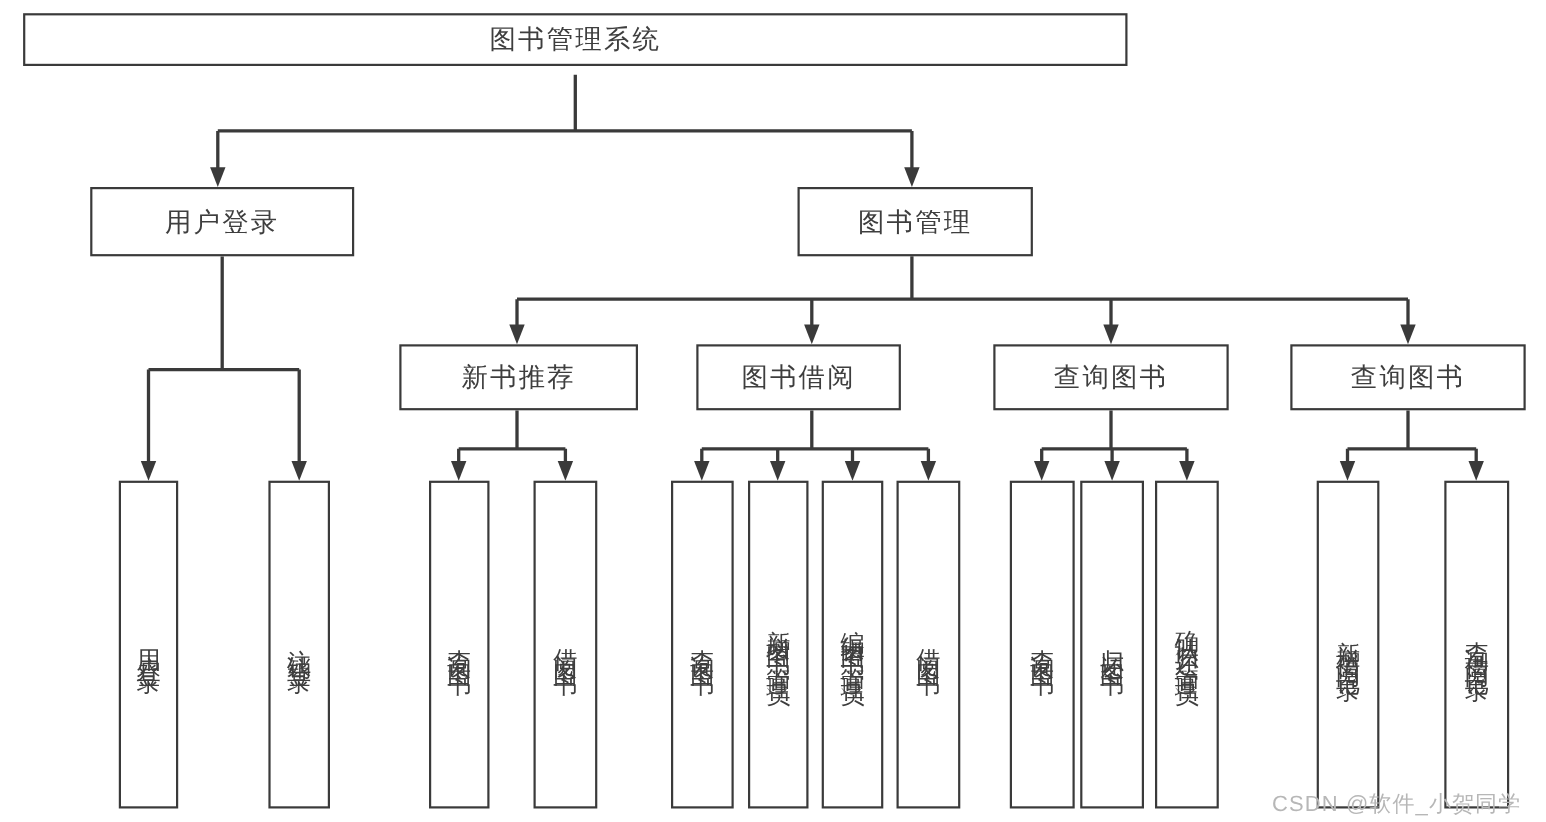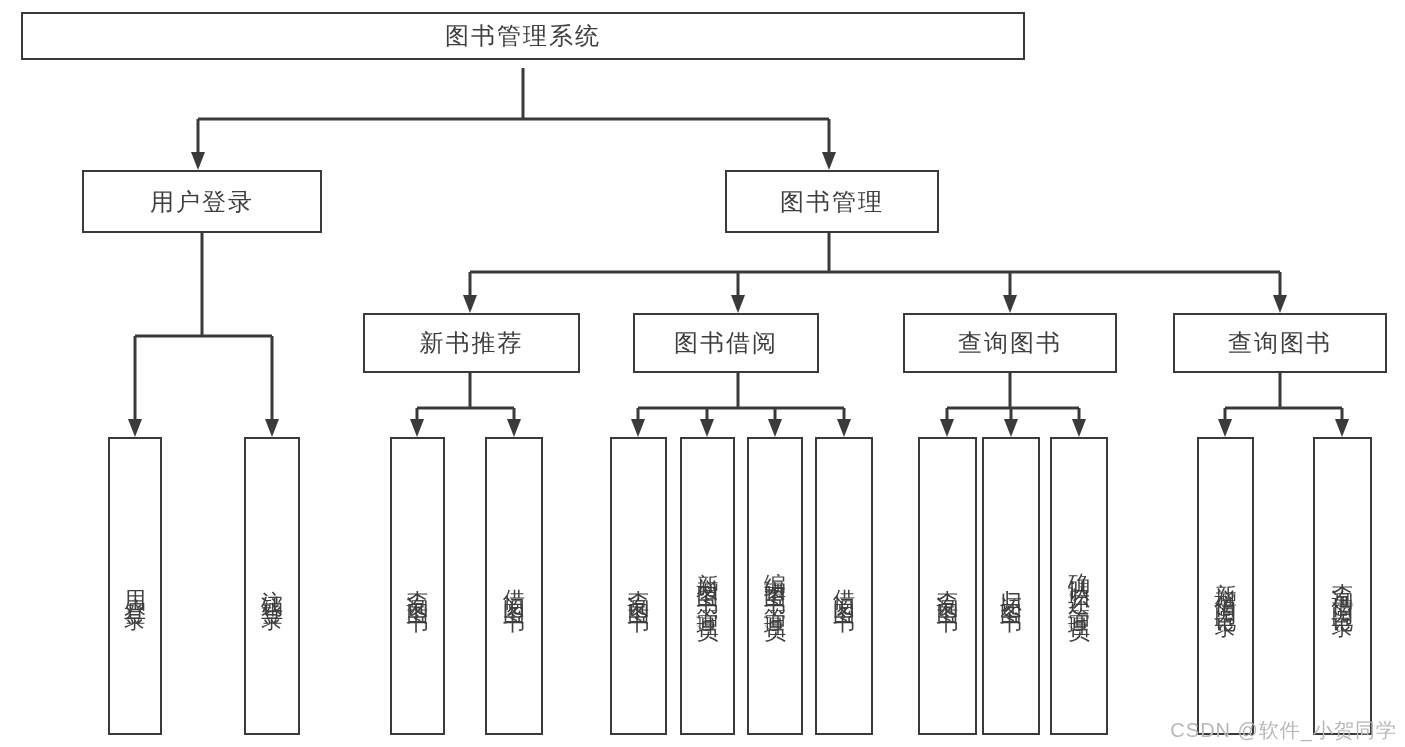--- a/index.html
+++ b/index.html
@@ -33,21 +33,21 @@
     letter-spacing:7px;
     line-height:1;
     white-space:nowrap;
   }
   .root-box{left:21px;top:12px;width:1004px;height:48px;}
   .l2{top:170px;height:63px;}
   .l3{top:313px;height:60px;}
   .leaf{top:437px;height:298px;}
   .watermark{
     position:absolute;
-    right:8px;bottom:3px;
+    right:22px;bottom:3px;
     font-size:20px;
     color:#b7b7b7;
     letter-spacing:1px;
     white-space:nowrap;
   }
 </style>
 </head>
 <body>
 
 <div id="stage">

